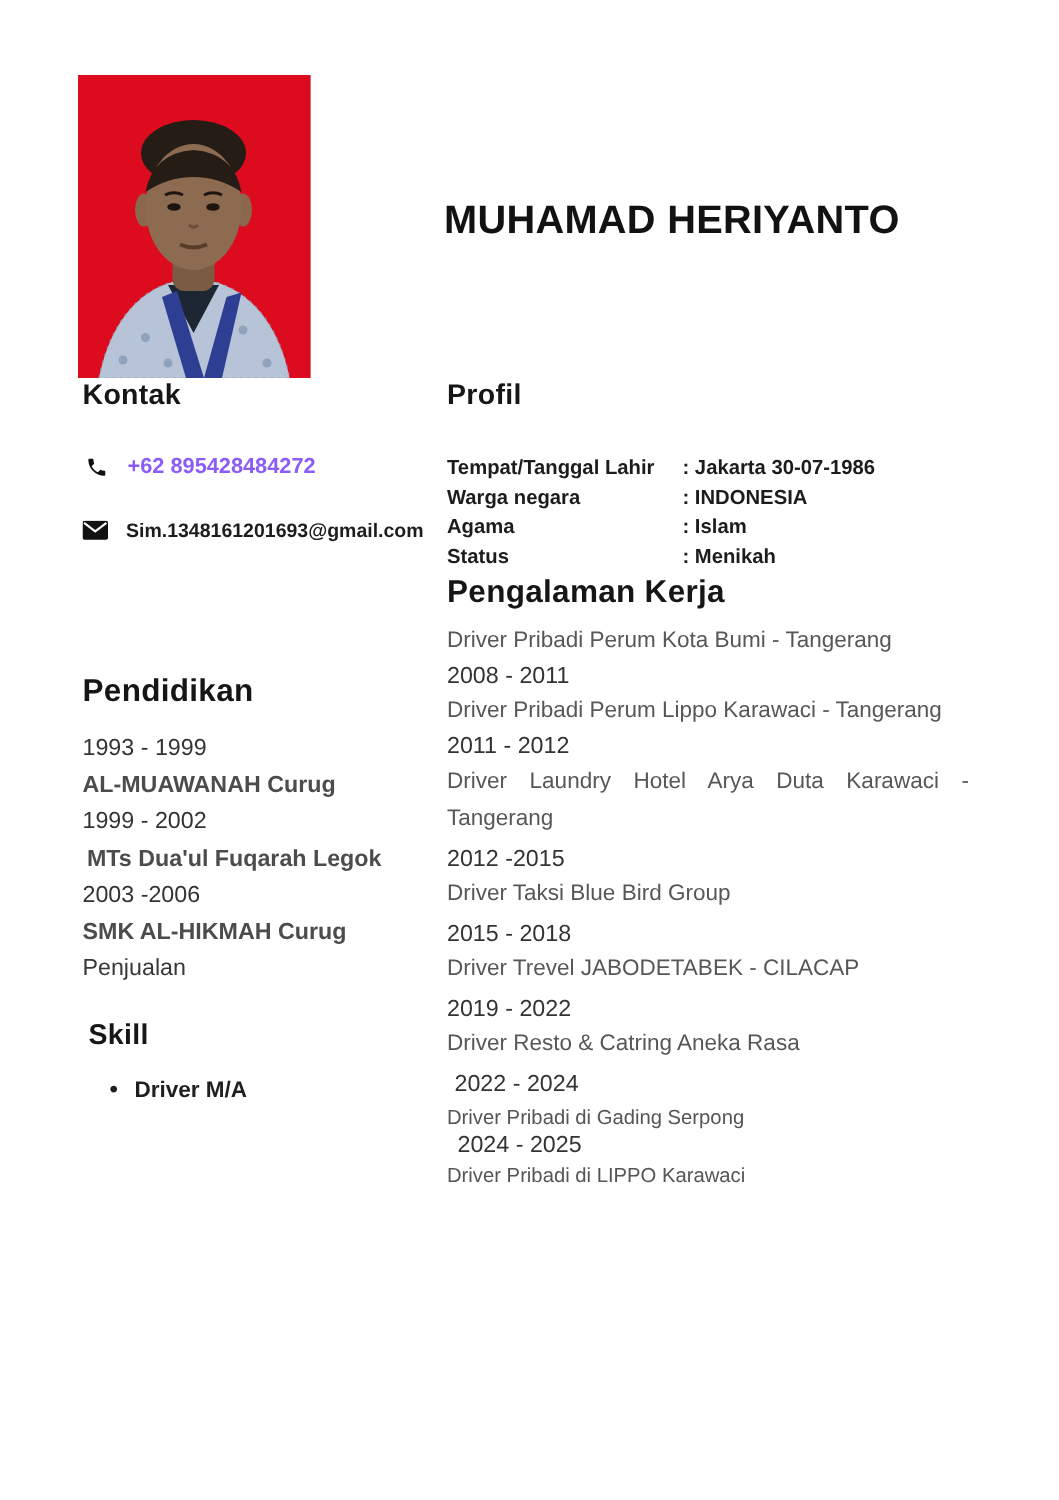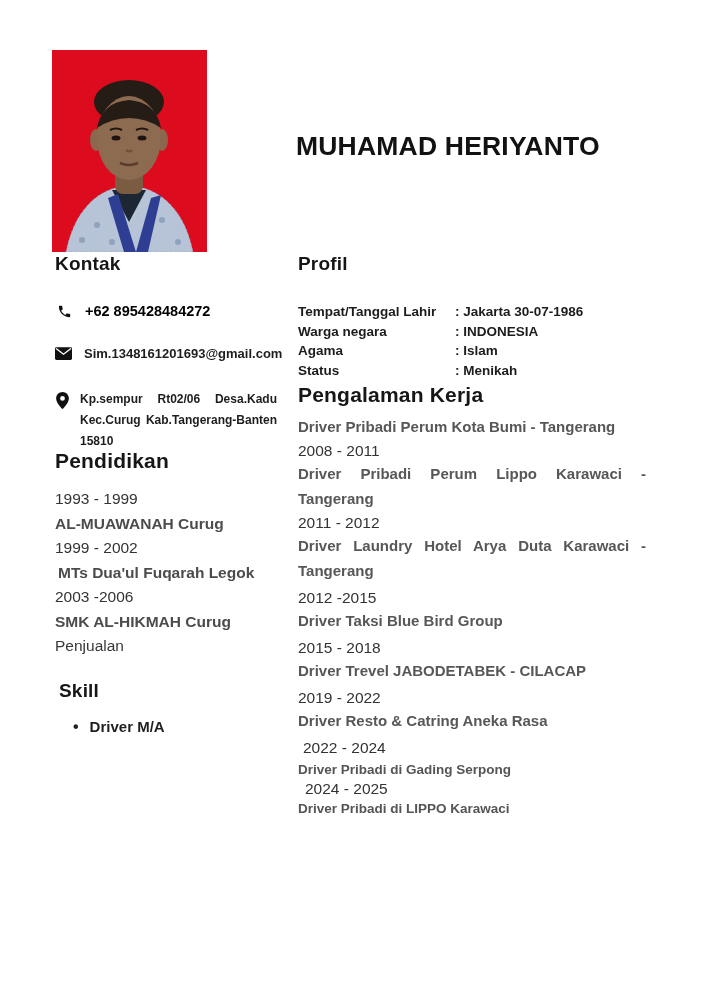--- a/index.html
+++ b/index.html
@@ -14,21 +14,21 @@
   .h-kontak  { left:55px;  top:253px; font-size:19px; }
   .h-profil  { left:298px; top:253px; font-size:19px; }
   .h-pend    { left:55px;  top:449px; font-size:21px; }
   .h-kerja   { left:298px; top:383px; font-size:21px; }
   .h-skill   { left:59px;  top:680px; font-size:19px; }
   
   .name { position:absolute; left:296px; top:132px; font-size:26.5px; font-weight:800;
           color:#121212; letter-spacing:0.2px; line-height:1.1; white-space:nowrap; }
   
   .row-phone { position:absolute; left:57px; top:303px; display:flex; align-items:center; gap:13px;
-               font-weight:700; font-size:14.5px; color:#000000; }
+               font-weight:700; font-size:14.5px; color:#8b5cf6; }
   .row-email { position:absolute; left:55px; top:346px; display:flex; align-items:center; gap:12px;
                font-weight:700; font-size:13px; color:#1d1d1d; }
   .row-addr  { position:absolute; left:55px; top:389px; width:222px; }
   .addr-icon { position:absolute; left:1px; top:3px; }
   .addr-text { margin-left:25px; font-weight:700; font-size:12px; color:#1d1d1d; line-height:21px; }
   .addr-flex { display:flex; justify-content:space-between; }
   
   .edu { position:absolute; left:55px; top:487px; width:232px; line-height:24.5px; }
   .edu-period { font-size:15.5px; color:#333333; }
   .edu-school { font-size:15.5px; font-weight:700; color:#4c4c4c; }
@@ -39,21 +39,21 @@
                 font-size:15px; font-weight:700; color:#1f1f1f; }
   .bullet { font-size:16px; line-height:1; }
   
   .profile { position:absolute; left:298px; top:302px; width:356px;
              font-size:13.5px; font-weight:700; color:#1c1c1c; line-height:19.5px; }
   .profile-row { display:flex; }
   .profile-label { width:157px; flex:none; }
   
   .xp { position:absolute; left:298px; top:416px; width:348px; }
   .xp-period { font-size:15.5px; color:#333333; line-height:24px; }
-  .xp-title  { font-size:15px; font-weight:700; color:#575757; line-height:25px; margin-top:-2px; }
+  .xp-title  { font-size:15px; font-weight:400; color:#575757; line-height:25px; margin-top:-2px; }
   .xp-title.justify { text-align:justify; }
   .xp-title.small { font-size:13.5px; line-height:18px; margin-top:1px; color:#555555; }
   .push { margin-top:3px; }
   .ind5 { padding-left:5px; }
   .ind7 { padding-left:7px; }
   .tight { line-height:20px; margin-top:0; }
   svg { display:block; }
 </style>
 </head>
 <body>
@@ -109,37 +109,20 @@
   </div>
 
   <div class="row-email">
     <svg width="17" height="13" viewBox="0 0 24 18">
       <rect x="0" y="0" width="24" height="18" rx="2" fill="#111"></rect>
       <path d="M1.5 2 L12 10 L22.5 2" stroke="#fff" stroke-width="2" fill="none"></path>
     </svg>
     <span>Sim.1348161201693@gmail.com</span>
   </div>
 
-  <div class="row-addr">
-    <svg class="addr-icon" width="13" height="17" viewBox="0 0 24 32">
-      <path fill="#111" d="M12 0C5.4 0 0 5.4 0 12c0 9 12 20 12 20s12-11 12-20C24 5.4 18.6 0 12 0zm0 16.5A4.5 4.5 0 1 1 12 7.5a4.5 4.5 0 0 1 0 9z"></path>
-    </svg>
-    <div class="addr-text">
-      <div class="addr-flex">
-        <span>Kp.sempur</span>
-        <span>Rt02/06</span>
-        <span>Desa.Kadu</span>
-      </div>
-      <div class="addr-flex">
-        <span>Kec.Curug</span>
-        <span>Kab.Tangerang-Banten</span>
-      </div>
-      <div>15810</div>
-    </div>
-  </div>
 
   <div class="h h-pend">Pendidikan</div>
   <div class="edu">
     <div class="edu-period">1993 - 1999</div>
     <div class="edu-school">AL-MUAWANAH Curug</div>
     <div class="edu-period">1999 - 2002</div>
     <div class="edu-school indent">MTs Dua'ul Fuqarah Legok</div>
     <div class="edu-period">2003 -2006</div>
     <div class="edu-school">SMK AL-HIKMAH Curug</div>
     <div class="edu-note">Penjualan</div>

